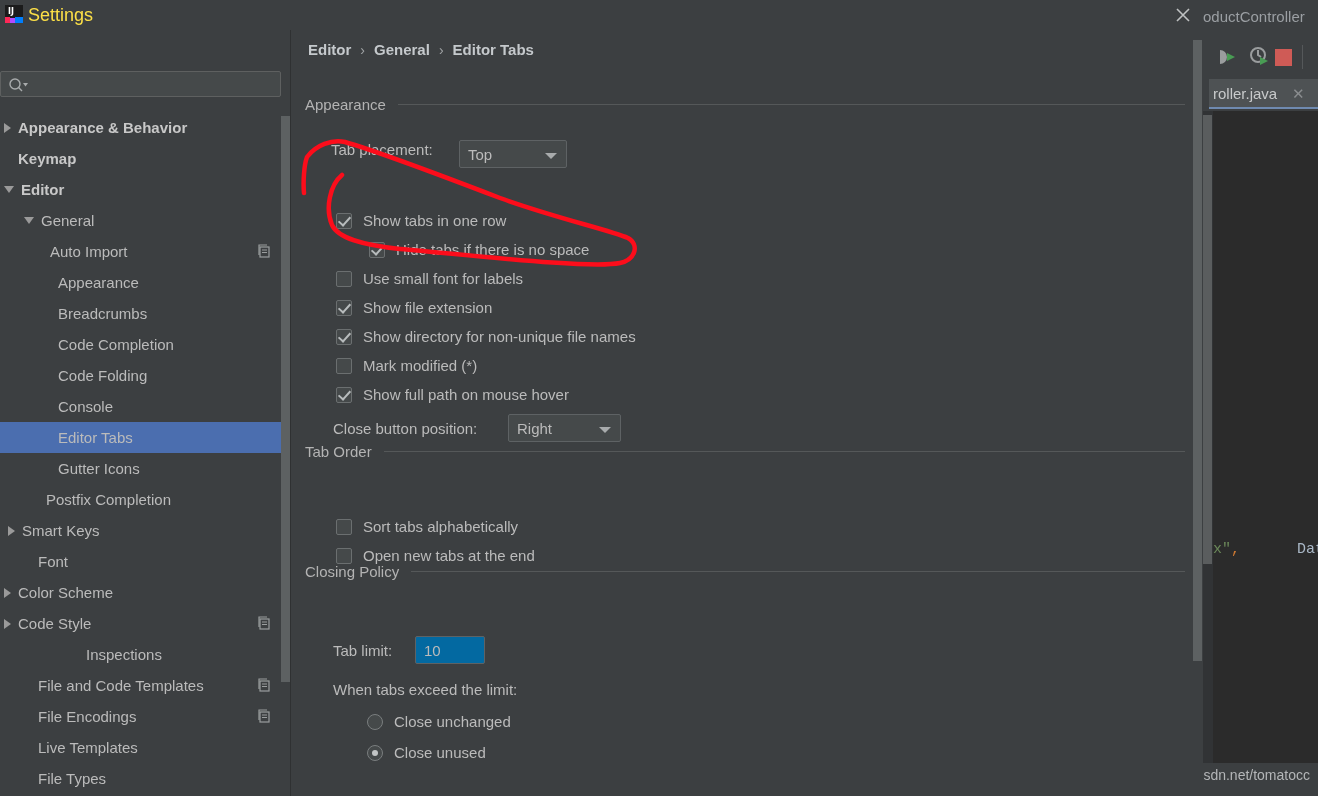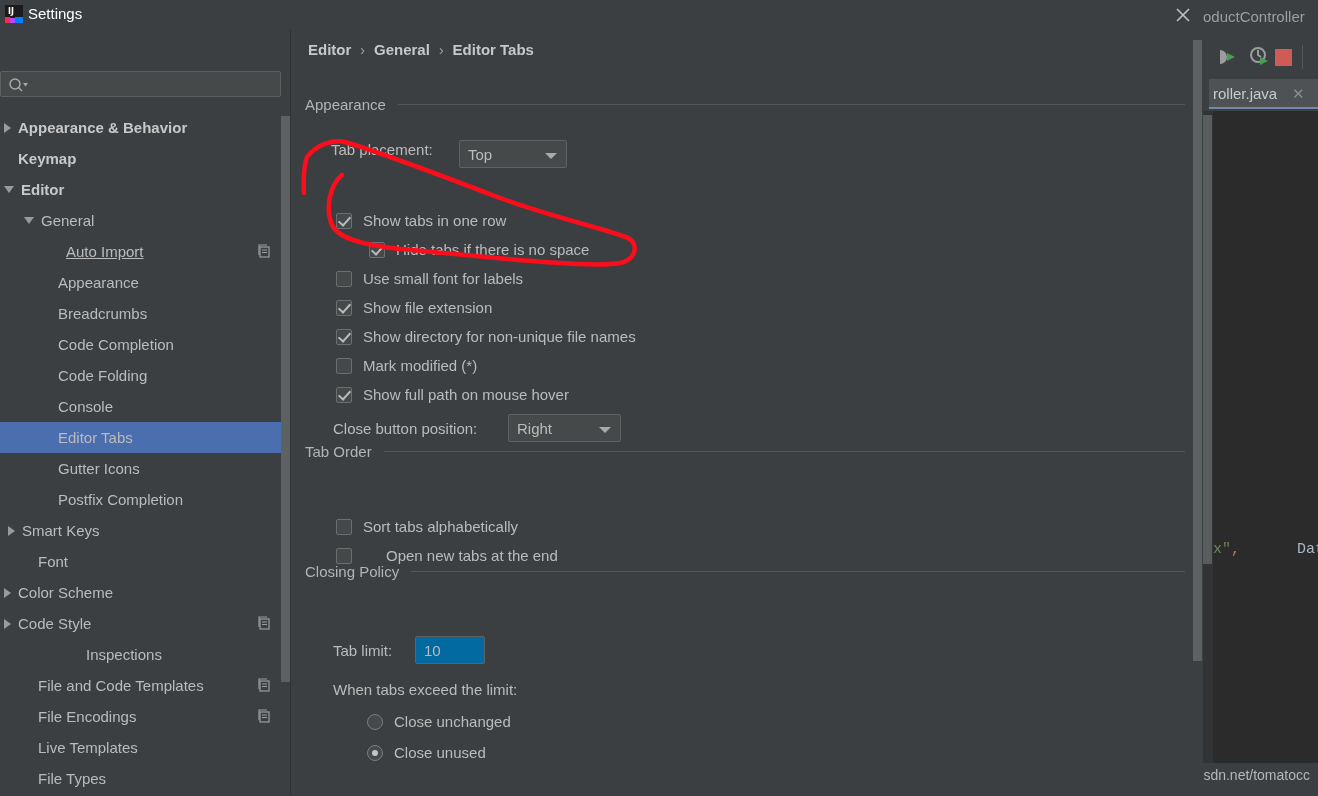--- a/index.html
+++ b/index.html
@@ -88,21 +88,21 @@
   }
   .titlebar {
     position: absolute; left: 0; top: 0; width: 1203px; height: 30px;
     background: #3c3f41;
   }
   .title-icon {
     position: absolute; left: 5px; top: 5px; width: 18px; height: 18px;
   }
   .title-text {
     position: absolute; left: 28px; top: 5px;
-    color: #ffffff; font-size: 15px;
+    color: #fde047; font-size: 18px;
   }
   .title-close {
     position: absolute; left: 1172px; top: 4px;
     width: 22px; height: 22px; cursor: pointer;
   }
   .title-close svg { display: block; }
 
   
   .leftpane {
     position: absolute; left: 0; top: 30px; width: 291px; height: 766px;
@@ -318,21 +318,21 @@
             <span class="tree-label">Keymap</span>
           </div>
           <div class="tree-row bold" style="padding-left: 4px;">
             <span class="arrow down"></span>
             <span class="tree-label">Editor</span>
           </div>
           <div class="tree-row" style="padding-left: 24px;">
             <span class="arrow down"></span>
             <span class="tree-label">General</span>
           </div>
-          <div class="tree-row" style="padding-left: 52px; text-decoration: underline;">
+          <div class="tree-row" style="padding-left: 36px;">
             <span class="arrow none"></span>
             <span class="tree-label">Auto Import</span>
             <span class="copy-icon"><svg width="14" height="14" viewBox="0 0 14 14">
                 <rect x="3" y="3" width="9" height="10" fill="none" stroke="#9a9d9e" stroke-width="1.2"></rect>
                 <path d="M2 11 L2 1 L10 1" fill="none" stroke="#9a9d9e" stroke-width="1.2"></path>
                 <path d="M5 6 L10 6 M5 8.5 L10 8.5" stroke="#9a9d9e" stroke-width="1"></path>
               </svg></span>
           </div>
           <div class="tree-row" style="padding-left: 44px;">
             <span class="arrow none"></span>
@@ -355,21 +355,21 @@
             <span class="tree-label">Console</span>
           </div>
           <div class="tree-row selected" style="padding-left: 44px;">
             <span class="arrow none"></span>
             <span class="tree-label">Editor Tabs</span>
           </div>
           <div class="tree-row" style="padding-left: 44px;">
             <span class="arrow none"></span>
             <span class="tree-label">Gutter Icons</span>
           </div>
-          <div class="tree-row" style="padding-left: 44px; align-items: center;">
+          <div class="tree-row" style="padding-left: 32px; align-items: center;">
             <span class="arrow none"></span>
             <span class="tree-label">Postfix Completion</span>
           </div>
           <div class="tree-row" style="padding-left: 8px;">
             <span class="arrow right"></span>
             <span class="tree-label">Smart Keys</span>
           </div>
           <div class="tree-row" style="padding-left: 24px;">
             <span class="arrow none"></span>
             <span class="tree-label">Font</span>
@@ -493,21 +493,21 @@
 
       <div class="section" style="top:413px;">
         <span class="section-title">Tab Order</span>
         <span class="section-rule"></span>
       </div>
 
       <div class="row" style="left:45px; top:488px;">
         <span class="cb"></span>
         <span class="lbl">Sort tabs alphabetically</span>
       </div>
-      <div class="row" style="left:45px; top:517px;gap:23px;">
+      <div class="row" style="left:45px; top:517px;">
         <span class="cb"></span>
         <span class="lbl">Open new tabs at the end</span>
       </div>
 
       <div class="section" style="top:533px;">
         <span class="section-title">Closing Policy</span>
         <span class="section-rule"></span>
       </div>
 
       <div class="row" style="left:42px; top:612px;">

